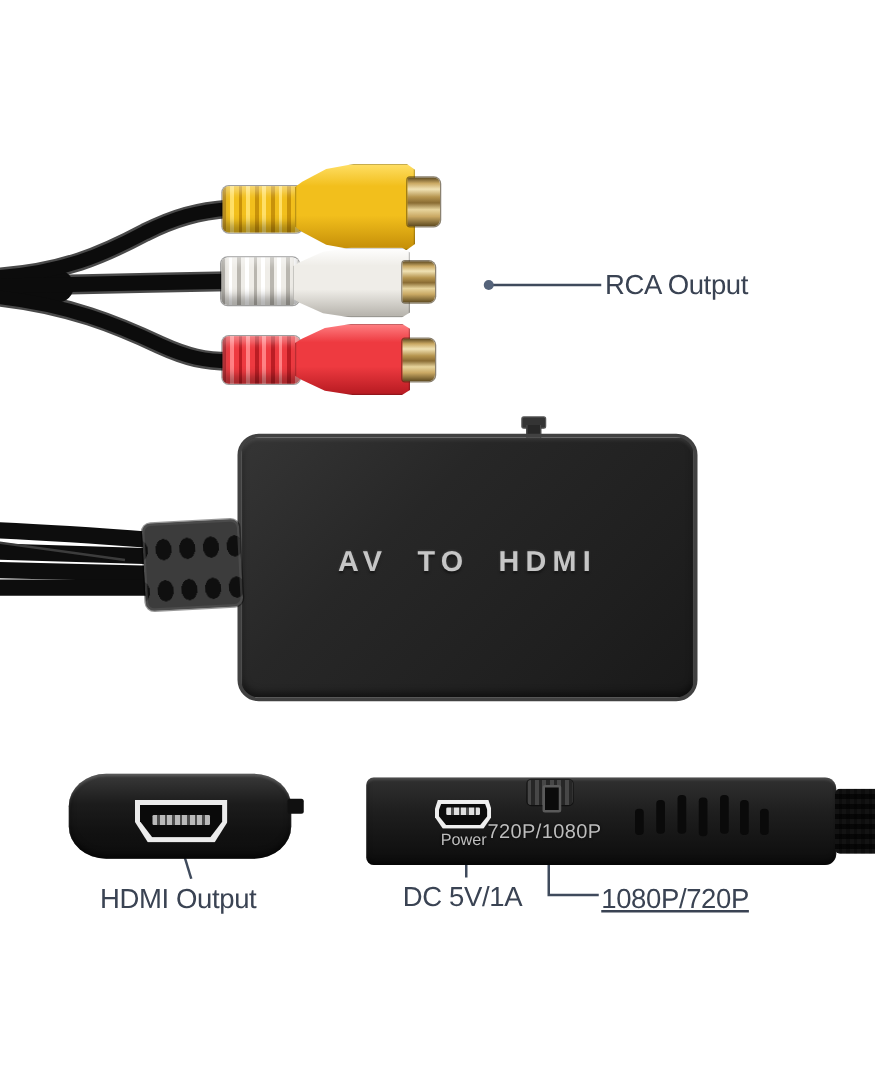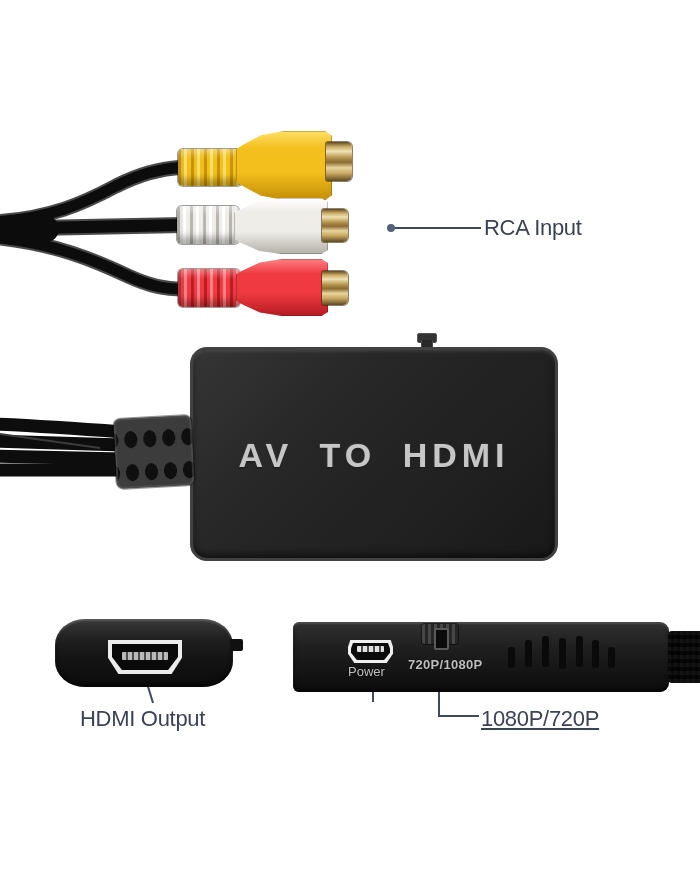--- a/index.html
+++ b/index.html
@@ -27,21 +27,21 @@
   }
   
   .converter-box{
     position:absolute;left:190px;top:347px;width:368px;height:214px;
     background:linear-gradient(135deg,#353535 0%,#272727 35%,#1f1f1f 75%,#191919 100%);
     border:3px solid #414141;border-radius:17px;box-sizing:border-box;
     box-shadow:inset 0 2px 3px rgba(255,255,255,.10),inset 0 -4px 6px rgba(0,0,0,.5);
   }
   .box-print{
     position:absolute;left:190px;top:436px;width:368px;text-align:center;
-    font-size:34px;font-weight:bold;letter-spacing:5px;word-spacing:12px;color:#c6c6c6;
+    font-size:23px;font-weight:bold;letter-spacing:5px;word-spacing:12px;color:#c6c6c6;
     text-shadow:0 1px 2px rgba(0,0,0,.65),0 0 2px rgba(255,255,255,.25);
     filter:blur(.3px);
   }
   .grip{
     position:absolute;left:115px;top:417px;width:78px;height:70px;border-radius:7px;
     transform:rotate(-3deg);
     background:
       radial-gradient(ellipse 6.5px 8.5px,#0f0f0f 97%,transparent 100%) #3c3c3c;
     background-size:19px 33px;background-position:7px 5px;
     box-shadow:inset 0 0 0 2px rgba(90,90,90,.5),0 0 0 1px rgba(0,0,0,.4);
@@ -149,49 +149,50 @@
     <div class="rca-body" style="left:234px;top:198px;width:94px;height:56px;"></div>
     <div class="rca-barrel" style="left:322px;top:209px;width:26px;height:33px;"></div>
   </div>
 
   <div style="--base:#ee3a40;--dark:#bb1d24;--light:#ff8184;">
     <div class="rca-relief" style="left:178px;top:269px;width:62px;height:38px;"></div>
     <div class="rca-body" style="left:236px;top:259px;width:92px;height:57px;"></div>
     <div class="rca-barrel" style="left:322px;top:271px;width:26px;height:34px;"></div>
   </div>
 
-  <div class="callout" style="left:484px;top:215px;">RCA Input</div>
+  <div class="callout" style="left:484px;top:215px;">RCA Output</div>
 
   <div class="top-tab-cap"></div>
   <div class="top-tab-stem"></div>
   <div class="converter-box"></div>
   <div class="grip"></div>
   <div class="box-print">AV TO HDMI</div>
 
   <div class="end-view"></div>
   <div class="end-tab"></div>
   <div class="hdmi-outer"></div>
   <div class="hdmi-inner"></div>
   <div class="hdmi-tongue"></div>
   <div class="callout" style="left:80px;top:706px;width:150px;text-align:left;">HDMI Output</div>
 
   <div class="side-view"></div>
   <div class="side-grip"></div>
   <div class="musb-outer"></div>
   <div class="musb-inner"></div>
   <div class="musb-tongue"></div>
-  <div class="print" style="left:348px;top:664px;width:46px;font-size:13px;">Power</div>
+  <div class="print" style="left:348px;top:664px;width:46px;text-align:center;font-size:13px;">Power</div>
   <div class="switch-base"></div>
   <div class="switch-knob"></div>
-  <div class="print" style="left:408px;top:657px;font-size:13px;font-weight:bold;letter-spacing:.3px;">720P/1080P</div>
+  <div class="print" style="left:390px;top:657px;font-size:16px;font-weight:normal;letter-spacing:.3px;">720P/1080P</div>
 
   <div>
     <span class="vent" style="left:508px;top:647px;height:21px;"></span>
     <span class="vent" style="left:525px;top:640px;height:27px;"></span>
     <span class="vent" style="left:542px;top:636px;height:31px;"></span>
     <span class="vent" style="left:559px;top:638px;height:31px;"></span>
     <span class="vent" style="left:576px;top:636px;height:31px;"></span>
     <span class="vent" style="left:592px;top:640px;height:28px;"></span>
     <span class="vent" style="left:608px;top:647px;height:21px;"></span>
   </div>
+  <div class="callout" style="left:310px;top:705px;width:120px;text-align:center;">DC 5V/1A</div>
   <div class="callout" style="left:481px;top:706px;text-decoration:underline;">1080P/720P</div>
 
 </div>
 
 </body></html>

